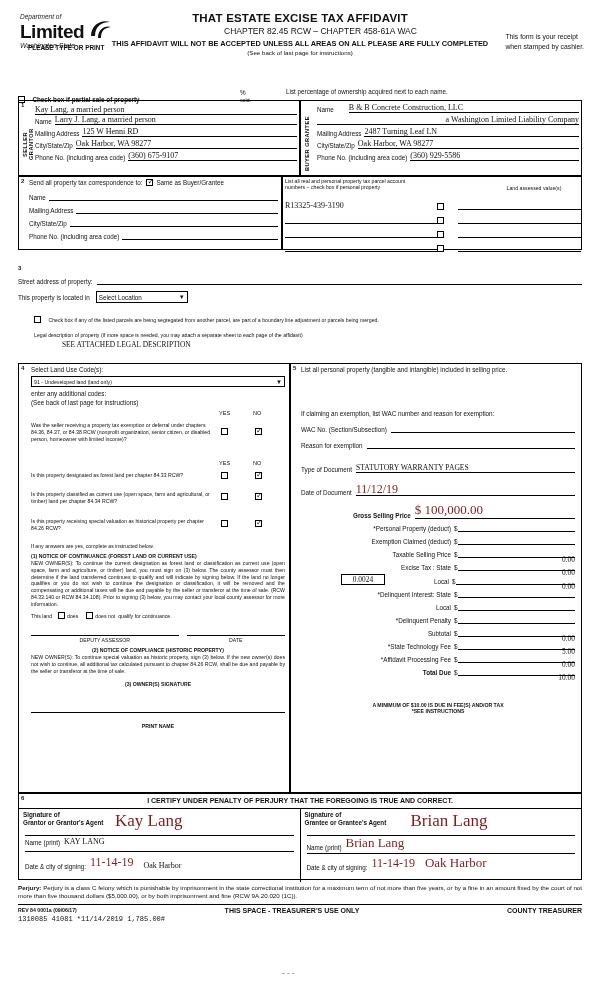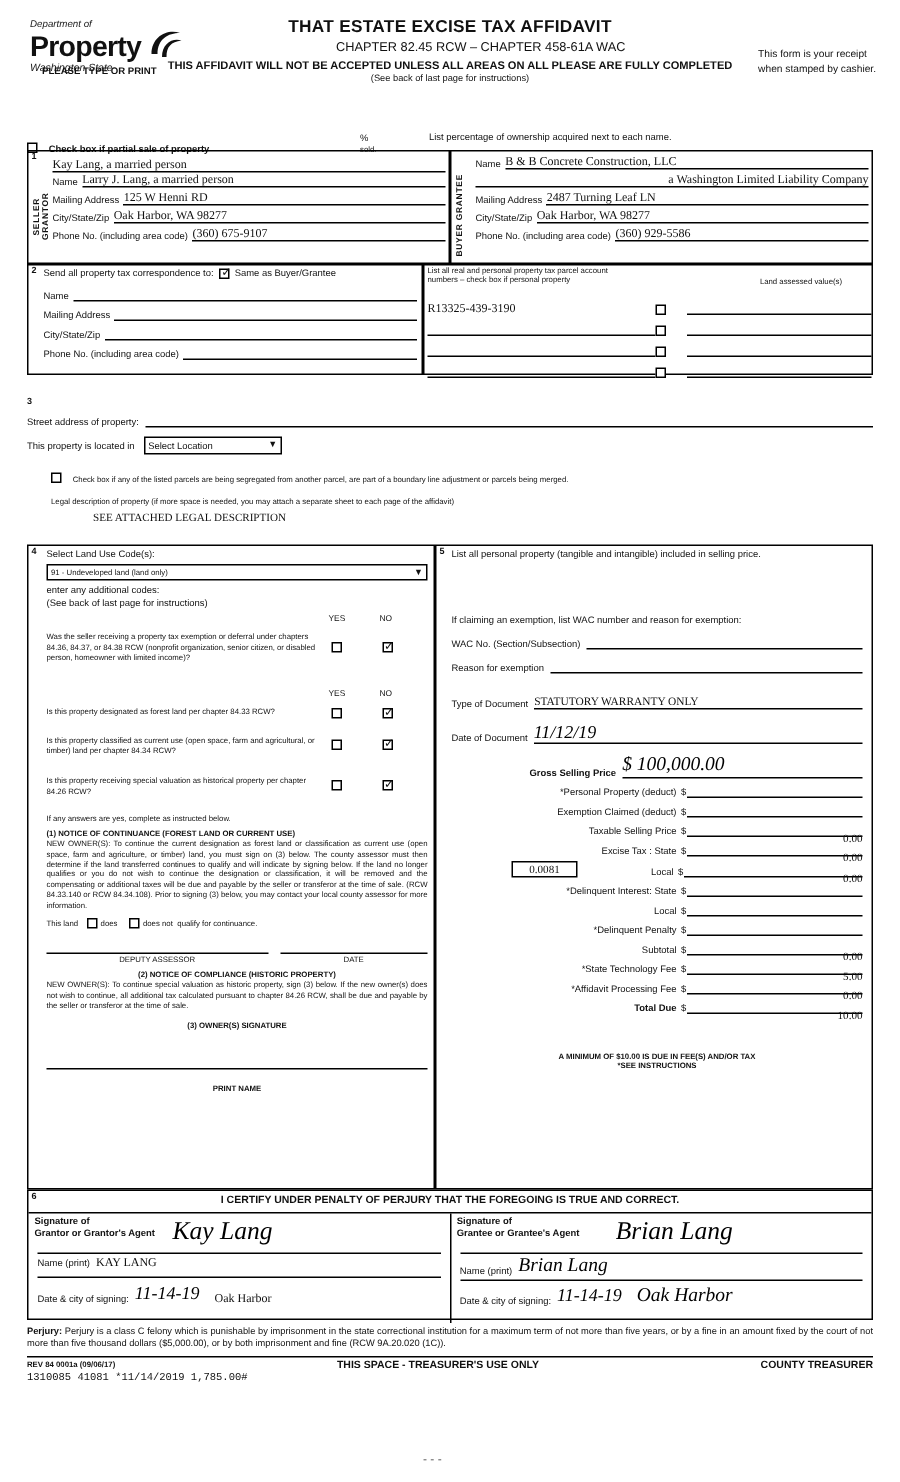--- a/index.html
+++ b/index.html
@@ -22,21 +22,21 @@
 
   .please{position:absolute;left:28px;top:44px;font-size:6.4px;font-weight:bold;}
   .receipt{position:absolute;right:16px;top:32px;font-size:6.8px;text-align:left;line-height:1.5;}
 
   
   .sec{position:absolute;border:1px solid #000;box-sizing:border-box;}
   .num{position:absolute;font-size:6px;font-weight:bold;}
   .lbl{font-size:6.3px;}
   .lblb{font-size:6.3px;font-weight:bold;}
   .val{font-family:"Liberation Serif",serif;font-size:8px;}
-  .hand{font-family:"Liberation Serif",serif;font-size:12px;font-style:italic;color:#000000;}
+  .hand{font-family:"Liberation Serif",serif;font-size:12px;color:#7f1d1d;}
   .ul{border-bottom:1px solid #000;}
   .cb{display:inline-block;width:7px;height:7px;border:1px solid #000;box-sizing:border-box;vertical-align:-1px;background:#fff;position:relative;}
   .cb.on:after{content:"✓";position:absolute;left:0px;top:-3px;font-size:8px;line-height:9px;}
   .row{display:flex;align-items:flex-end;}
 
   
   .vert{position:absolute;writing-mode:vertical-rl;transform:rotate(180deg);font-size:5.6px;font-weight:bold;letter-spacing:.5px;text-align:center;}
 
   .sm{font-size:5.6px;}
   .xs{font-size:5.2px;}
@@ -45,21 +45,21 @@
 </style>
 </head>
 <body>
 
 <div class="page">
 
   <div class="hdr">
     <div class="logo">
       <div>
         <div class="logo-dept">Department of</div>
-        <div class="logo-rev">Property</div>
+        <div class="logo-rev">Limited</div>
         <div class="logo-wa">Washington State</div>
       </div>
       <div class="logo-mark">
         <svg width="26" height="26" viewBox="0 0 26 26">
             <path d="M3 20 C3 8, 14 3, 22 6 C14 6, 7 10, 7 20 Z" fill="#111"></path>
             <path d="M10 22 C10 13, 17 9, 23 11 C16 12, 13 15, 13 22 Z" fill="#111"></path>
           </svg>
       </div>
     </div>
     <div class="title-block">
@@ -107,21 +107,21 @@
         <span class="val ul" style="flex:1;margin-left:3px;">(360) 675-9107</span>
         </div>
     </div>
   </div>
 
   <div class="sec" style="left:300px;top:100px;width:282px;height:76px;">
     <div class="vert" style="left:3px;top:14px;height:58px;width:10px;">BUYER GRANTEE</div>
     <div style="position:absolute;left:16px;top:2px;right:2px;">
       <div class="row">
           <span class="lbl">Name</span>
-        <span class="val ul" style="flex:1;margin-left:3px;">B &amp; B Concrete Construction, LLC</span>
+        <span class="val ul" style="flex:1;margin-left:15px;">B &amp; B Concrete Construction, LLC</span>
         </div>
       <div class="row" style="margin-top:2px;">
           <span class="val ul" style="flex:1;text-align:right;">a Washington Limited Liability Company</span>
         </div>
       <div class="row" style="margin-top:2px;">
           <span class="lbl">Mailing Address</span>
         <span class="val ul" style="flex:1;margin-left:3px;">2487 Turning Leaf LN</span>
         </div>
       <div class="row" style="margin-top:2px;">
           <span class="lbl">City/State/Zip</span>
@@ -297,21 +297,21 @@
           <span class="lbl">WAC No. (Section/Subsection)</span>
           <span class="line" style="margin-left:4px;"></span>
         </div>
       <div class="row" style="margin-top:6px;">
           <span class="lbl">Reason for exemption</span>
           <span class="line" style="margin-left:4px;"></span>
         </div>
 
       <div class="row" style="margin-top:14px;">
           <span class="lbl">Type of Document</span>
-        <span class="val ul" style="flex:1;margin-left:4px;font-size:7.6px;">STATUTORY WARRANTY ONLY</span>
+        <span class="val ul" style="flex:1;margin-left:4px;font-size:7.6px;">STATUTORY WARRANTY PAGES</span>
         </div>
       <div class="row" style="margin-top:6px;">
           <span class="lbl">Date of Document</span>
         <span class="ul" style="flex:1;margin-left:4px;height:16px;"><span class="hand">11/12/19</span></span>
         </div>
 
       <div class="row" style="margin-top:4px;">
           <span class="lbl" style="margin-left:52px;font-weight:bold;">Gross Selling Price</span>
         <span class="ul" style="flex:1;margin-left:4px;height:18px;"><span class="hand" style="font-size:13px;">$ 100,000.00</span></span>
         </div>
@@ -332,21 +332,21 @@
             <span class="lbl" style="margin-left:3px;">$</span>
             <span class="ul" style="flex:1;height:9px;text-align:right;"><span class="money">0.00</span></span>
           </div>
         <div class="row" style="margin-top:3px;">
             <span class="lbl" style="width:150px;text-align:right;">Excise Tax : State</span>
             <span class="lbl" style="margin-left:3px;">$</span>
             <span class="ul" style="flex:1;height:9px;text-align:right;"><span class="money">0.00</span></span>
           </div>
         <div class="row" style="margin-top:3px;">
           <span style="width:40px;"></span>
-          <span style="border:1px solid #000;width:42px;text-align:center;" class="money">0.0081</span>
+          <span style="border:1px solid #000;width:42px;text-align:center;" class="money">0.0024</span>
           <span class="lbl" style="width:64px;text-align:right;">Local</span>
           <span class="lbl" style="margin-left:3px;">$</span>
             <span class="ul" style="flex:1;height:9px;text-align:right;"><span class="money">0.00</span></span>
           </div>
         <div class="row" style="margin-top:3px;">
             <span class="lbl" style="width:150px;text-align:right;">*Delinquent Interest: State</span>
             <span class="lbl" style="margin-left:3px;">$</span>
             <span class="ul" style="flex:1;height:9px;text-align:right;"><span class="money"></span></span>
           </div>
         <div class="row" style="margin-top:3px;">

